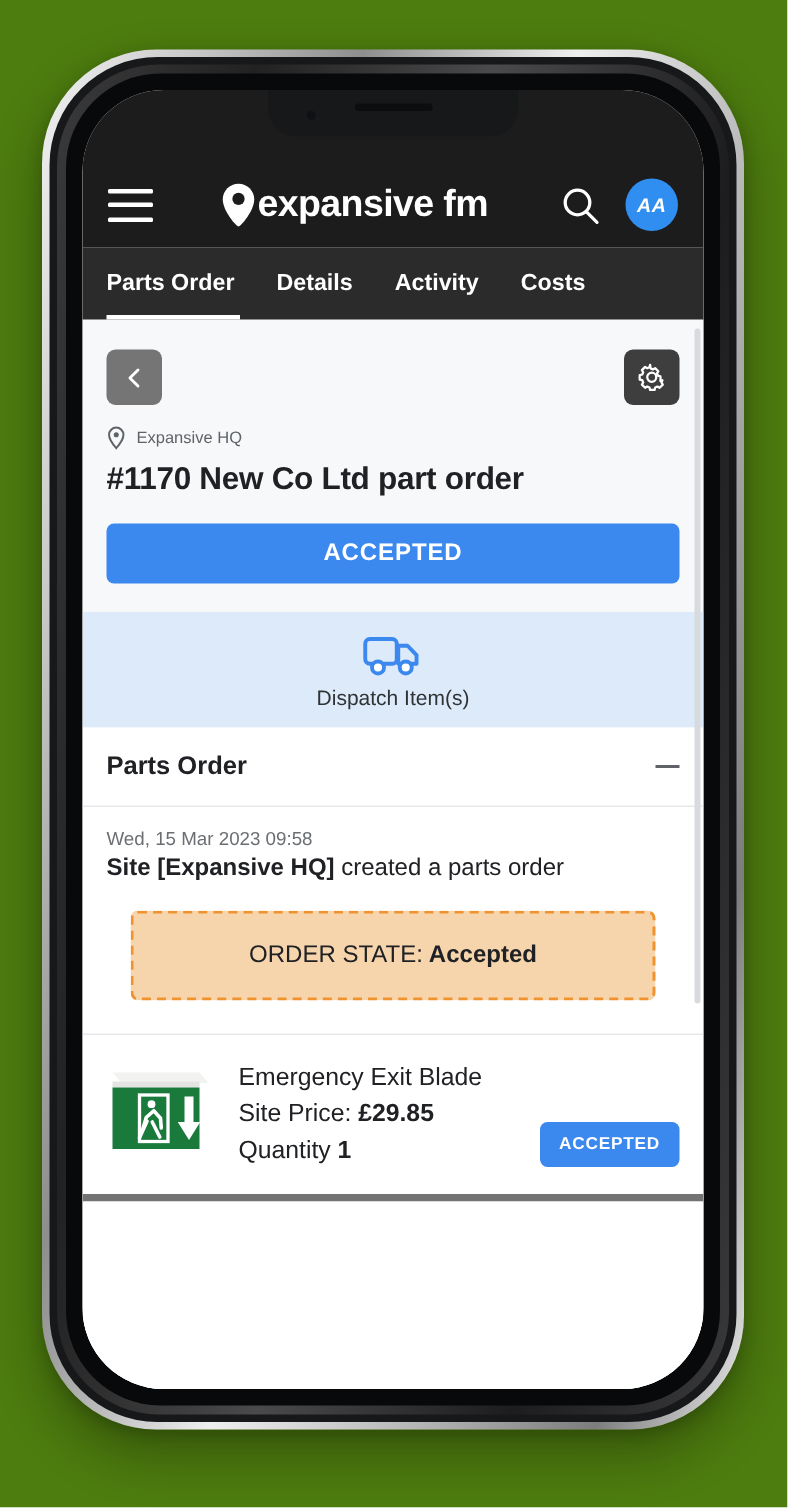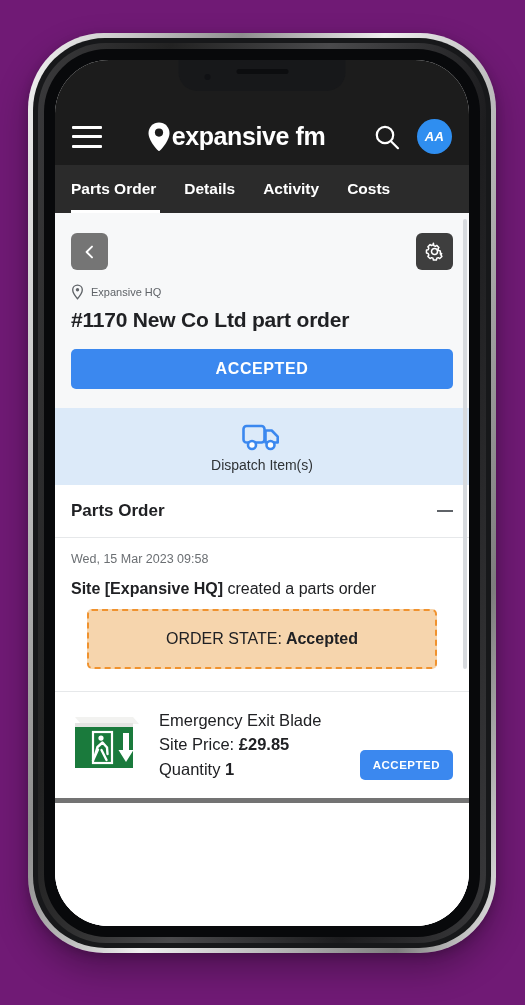--- a/index.html
+++ b/index.html
@@ -4,21 +4,21 @@
 <style>
   html, body {
     margin: 0; padding: 0;
     background: #ffffff;
     font-family: "Liberation Sans", sans-serif;
   }
   #stage {
     position: relative;
     width: 525px; height: 1005px;
     overflow: hidden;
-    background: #701a75;
+    background: #4d7c0f;
   }
 
   
   .phone-outer {
     position: absolute;
     left: 28px; top: 33px;
     width: 468px; height: 920px;
     border-radius: 76px;
     background: linear-gradient(105deg,#f2f2f2 0%,#c9c9c9 14%,#8e8e8e 30%,#efefef 50%,#b4b4b4 70%,#7d7d7d 86%,#e8e8e8 100%);
     box-shadow: 0 16px 34px rgba(0,0,0,0.30), 0 3px 10px rgba(0,0,0,0.18);
@@ -263,29 +263,29 @@
 
   .event-block {
     background: #ffffff;
     padding: 14px 16px 0 16px;
   }
   .event-ts {
     color: #6b6f73;
     font-size: 12.5px;
   }
   .event-text {
-    margin-top: 12px;
+    margin-top: 2px;
     color: #202124;
     font-size: 16px;
     line-height: 1.35;
   }
   .event-text b { font-weight: 700; }
 
   .alert-box {
-    margin: 9px 16px 0 16px;
+    margin: 17px 16px 0 16px;
     background: #f6d5ad;
     border: 2px dashed #f0922e;
     border-radius: 5px;
     height: 56px;
     display: flex; align-items: center; justify-content: center;
     color: #202124;
     font-size: 16px;
   }
   .alert-box b { font-weight: 700; margin-left: 4px; }
   .alert-spacer { height: 22px; background: #ffffff; }

